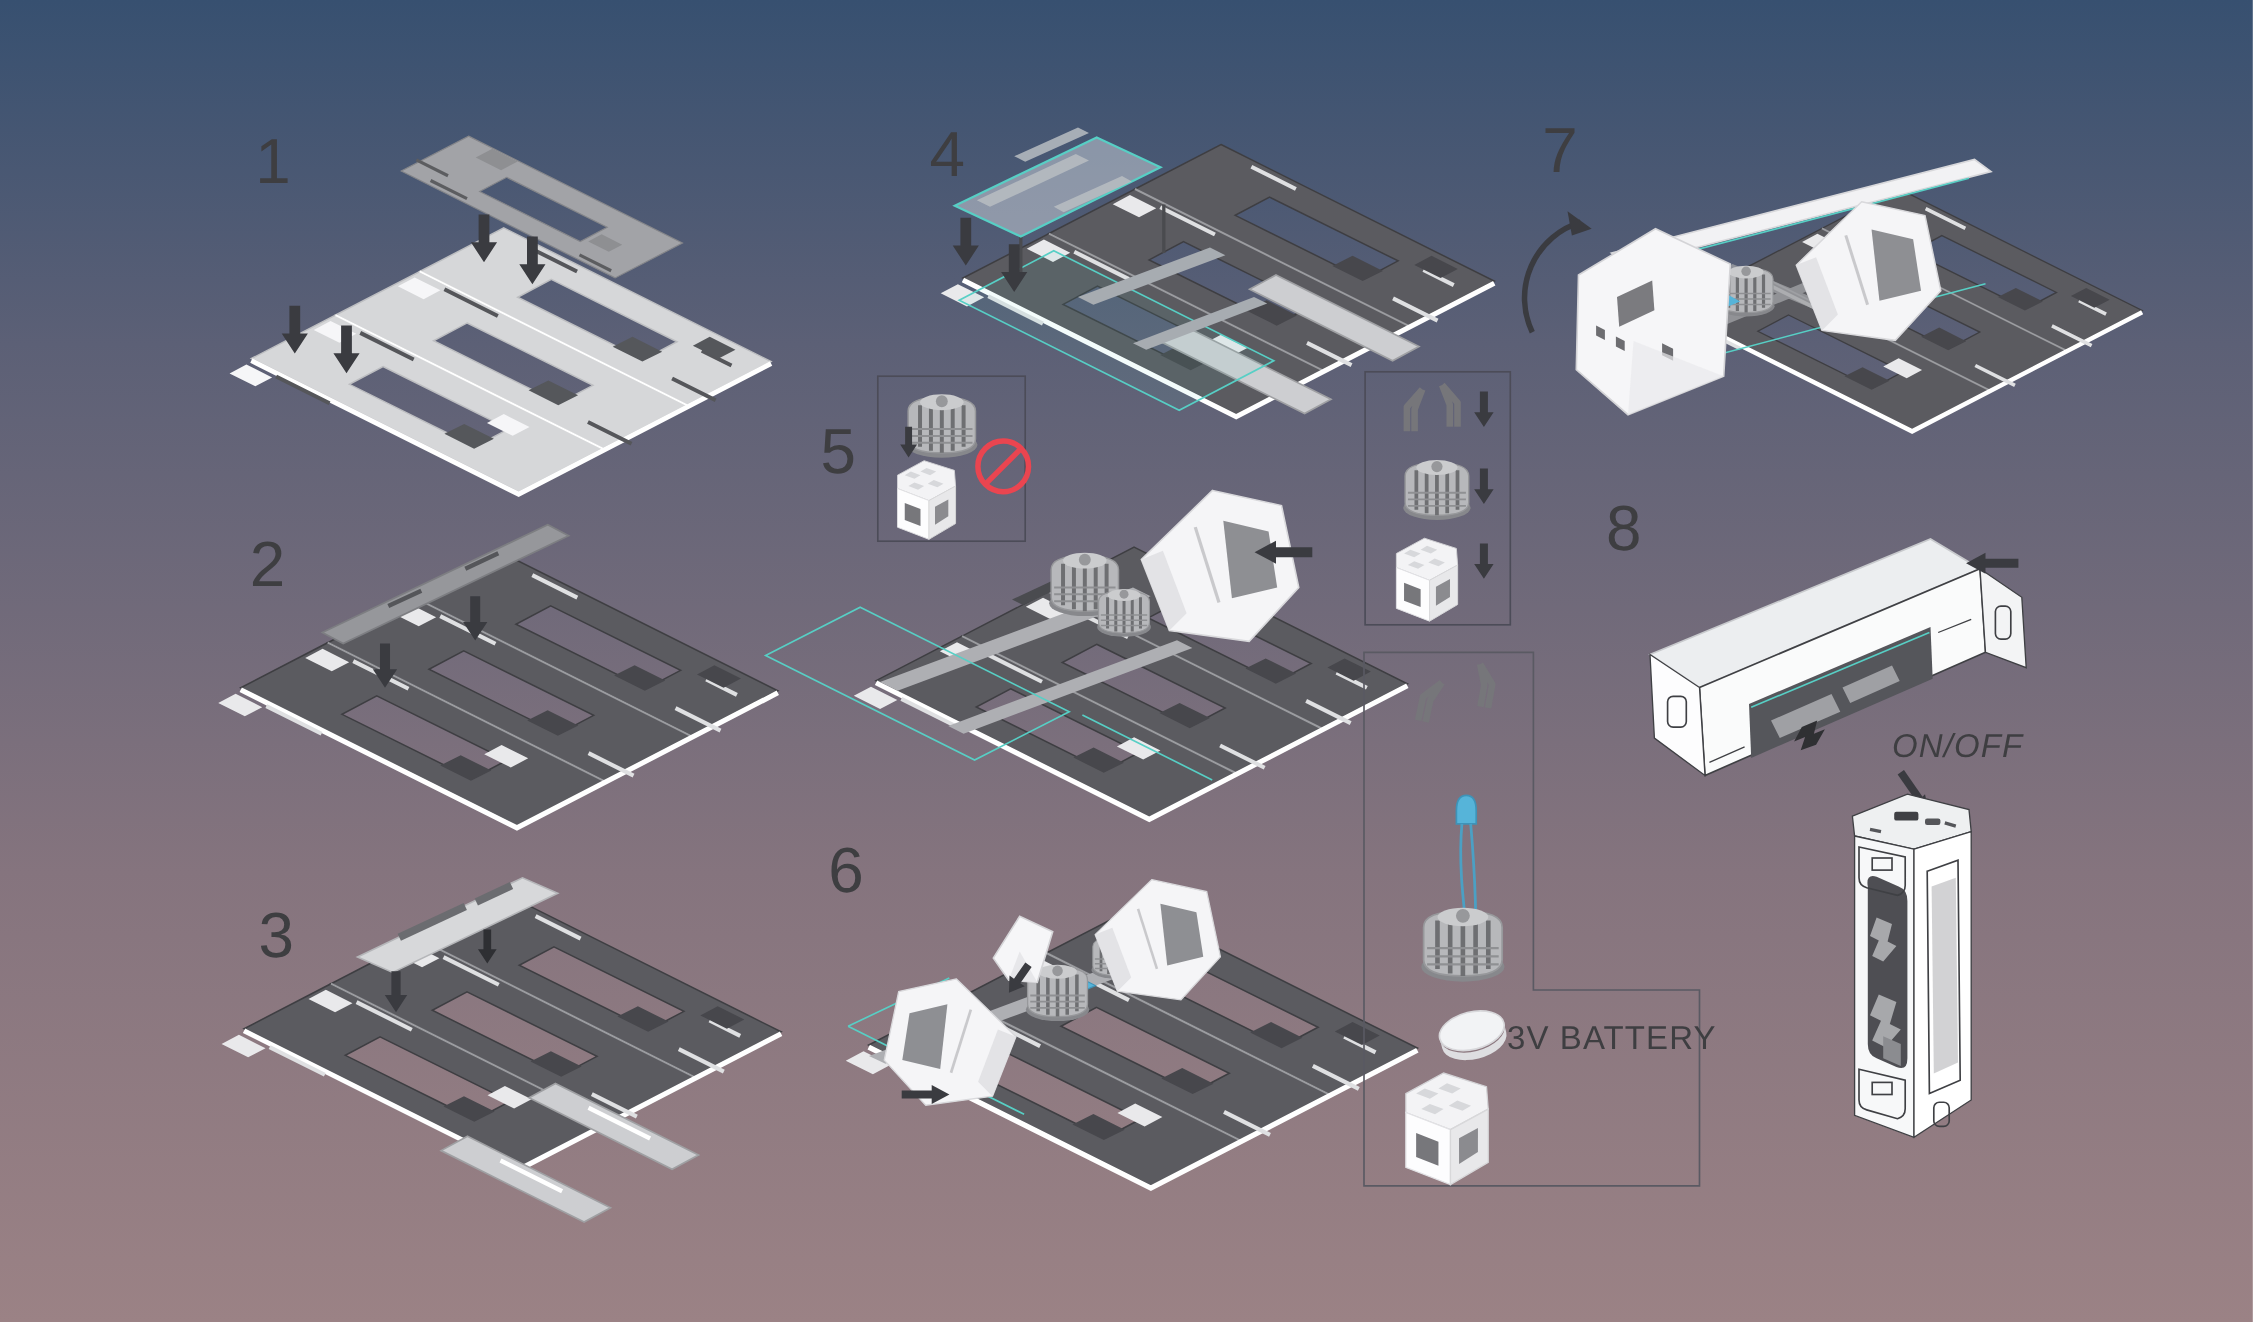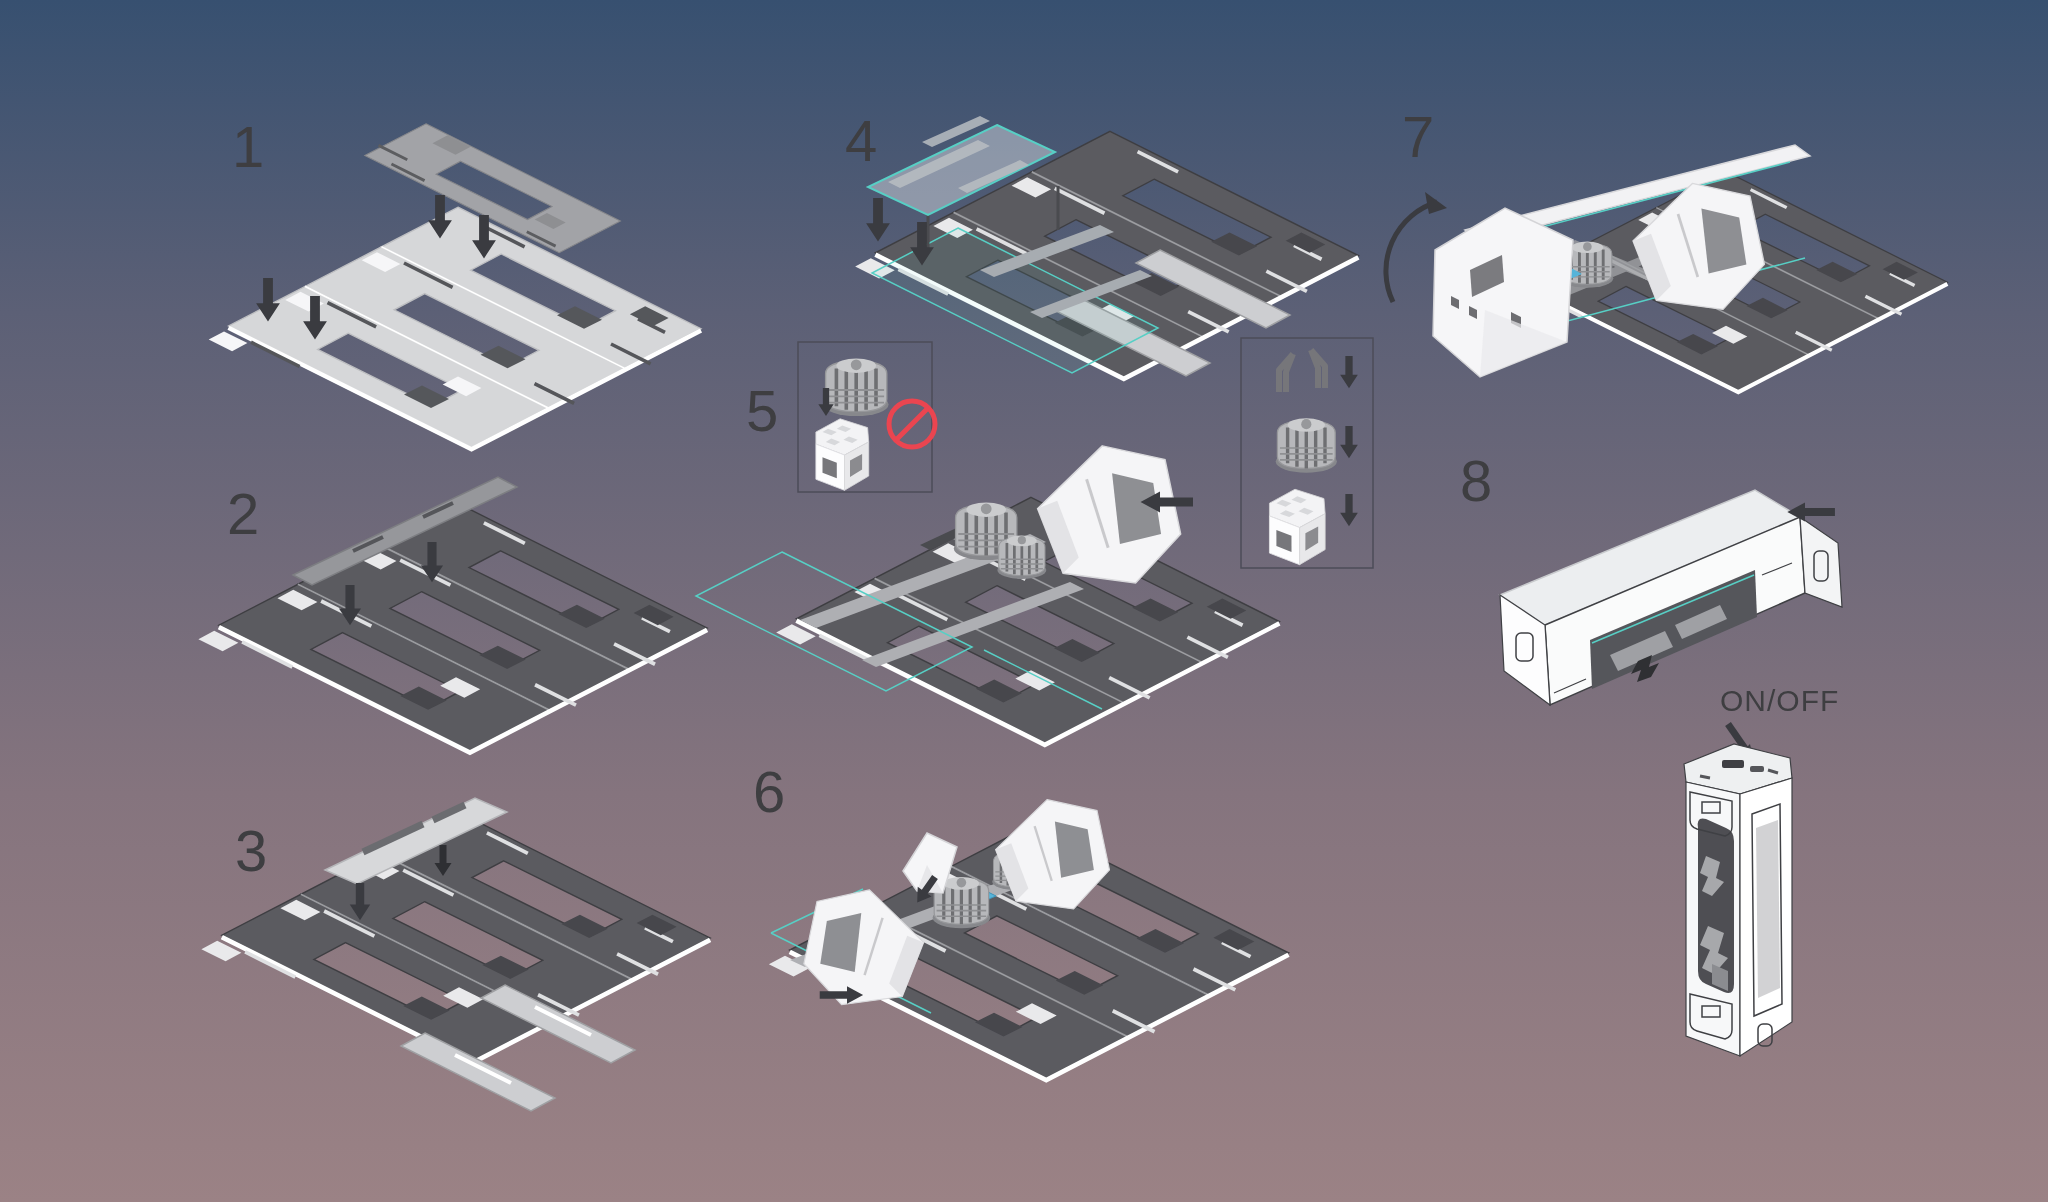--- a/index.html
+++ b/index.html
@@ -238,22 +238,37 @@
       <use href="#clip" transform="translate(40,18)"></use>
       <use href="#clip" transform="translate(70,14) scale(-1,1) translate(-24,0)"></use>
       <use href="#arrowD" transform="translate(114,24) scale(0.52)"></use>
       <use href="#gear" transform="translate(39,82) scale(0.85)"></use>
       <use href="#arrowD" transform="translate(114,94) scale(0.52)"></use>
       <use href="#block" transform="translate(24,148) scale(0.58)"></use>
       <use href="#arrowD" transform="translate(114,162) scale(0.52)"></use>
     </svg>
   </div>
 
-
-  <div class="step" style="left:1640px;top:660px;width:300px;height:440px;">
+  <div class="step" style="left:1228px;top:585px;width:330px;height:505px;">
+    <svg class="illus" width="330" height="505" viewBox="0 0 330 505">
+      <path d="M12,8 L166,8 L166,315 L317,315 L317,493 L12,493 Z" fill="none" stroke="#5a5a63" stroke-width="1.5"></path>
+      <use href="#clip" transform="translate(66,28) rotate(12)"></use>
+      <use href="#clip" transform="translate(112,18) scale(-1,1) translate(-24,0) rotate(-10)"></use>
+      <use href="#led" transform="translate(105,150)"></use>
+      <use href="#gear" transform="translate(62,235) scale(1.05)"></use>
+      <g transform="translate(110,352) rotate(-14)">
+        <path d="M-30,2 a30,17 0 0 0 60,0 l0,7 a30,17 0 0 1 -60,0 Z" fill="#dedee1"></path>
+        <ellipse cx="0" cy="0" rx="30" ry="17" fill="#f2f3f5" stroke="#d8d8db" stroke-width="1.5"></ellipse>
+      </g>
+      <use href="#block" transform="translate(36,378) scale(0.78)"></use>
+    </svg>
+    <div class="caption" style="left:142px;top:343px;">3V BATTERY</div>
+  </div>
+
+  <div class="step" style="left:1640px;top:638px;width:300px;height:440px;font-style:italic;">
     <div class="caption" style="left:80px;top:24px;">ON/OFF</div>
     <svg class="illus" width="300" height="440" viewBox="0 0 300 440">
       <g>
         <path d="M88,64 L106,90" stroke="var(--arrow,#3a3b40)" stroke-width="7"></path>
         <path d="M114,103 L98,96 L110,84 Z" fill="var(--arrow,#3a3b40)"></path>
       </g>
       <g transform="translate(32,76)">
         <path d="M12,28 L62,8 L118,22 L120,42 L68,58 L14,46 Z" fill="#eef0f1" stroke="#3f4044" stroke-width="1.2"></path>
         <rect x="50" y="24" width="22" height="8" rx="2" fill="#3f4044"></rect>
         <rect x="78" y="30" width="14" height="6" rx="2" fill="#55565a"></rect>

